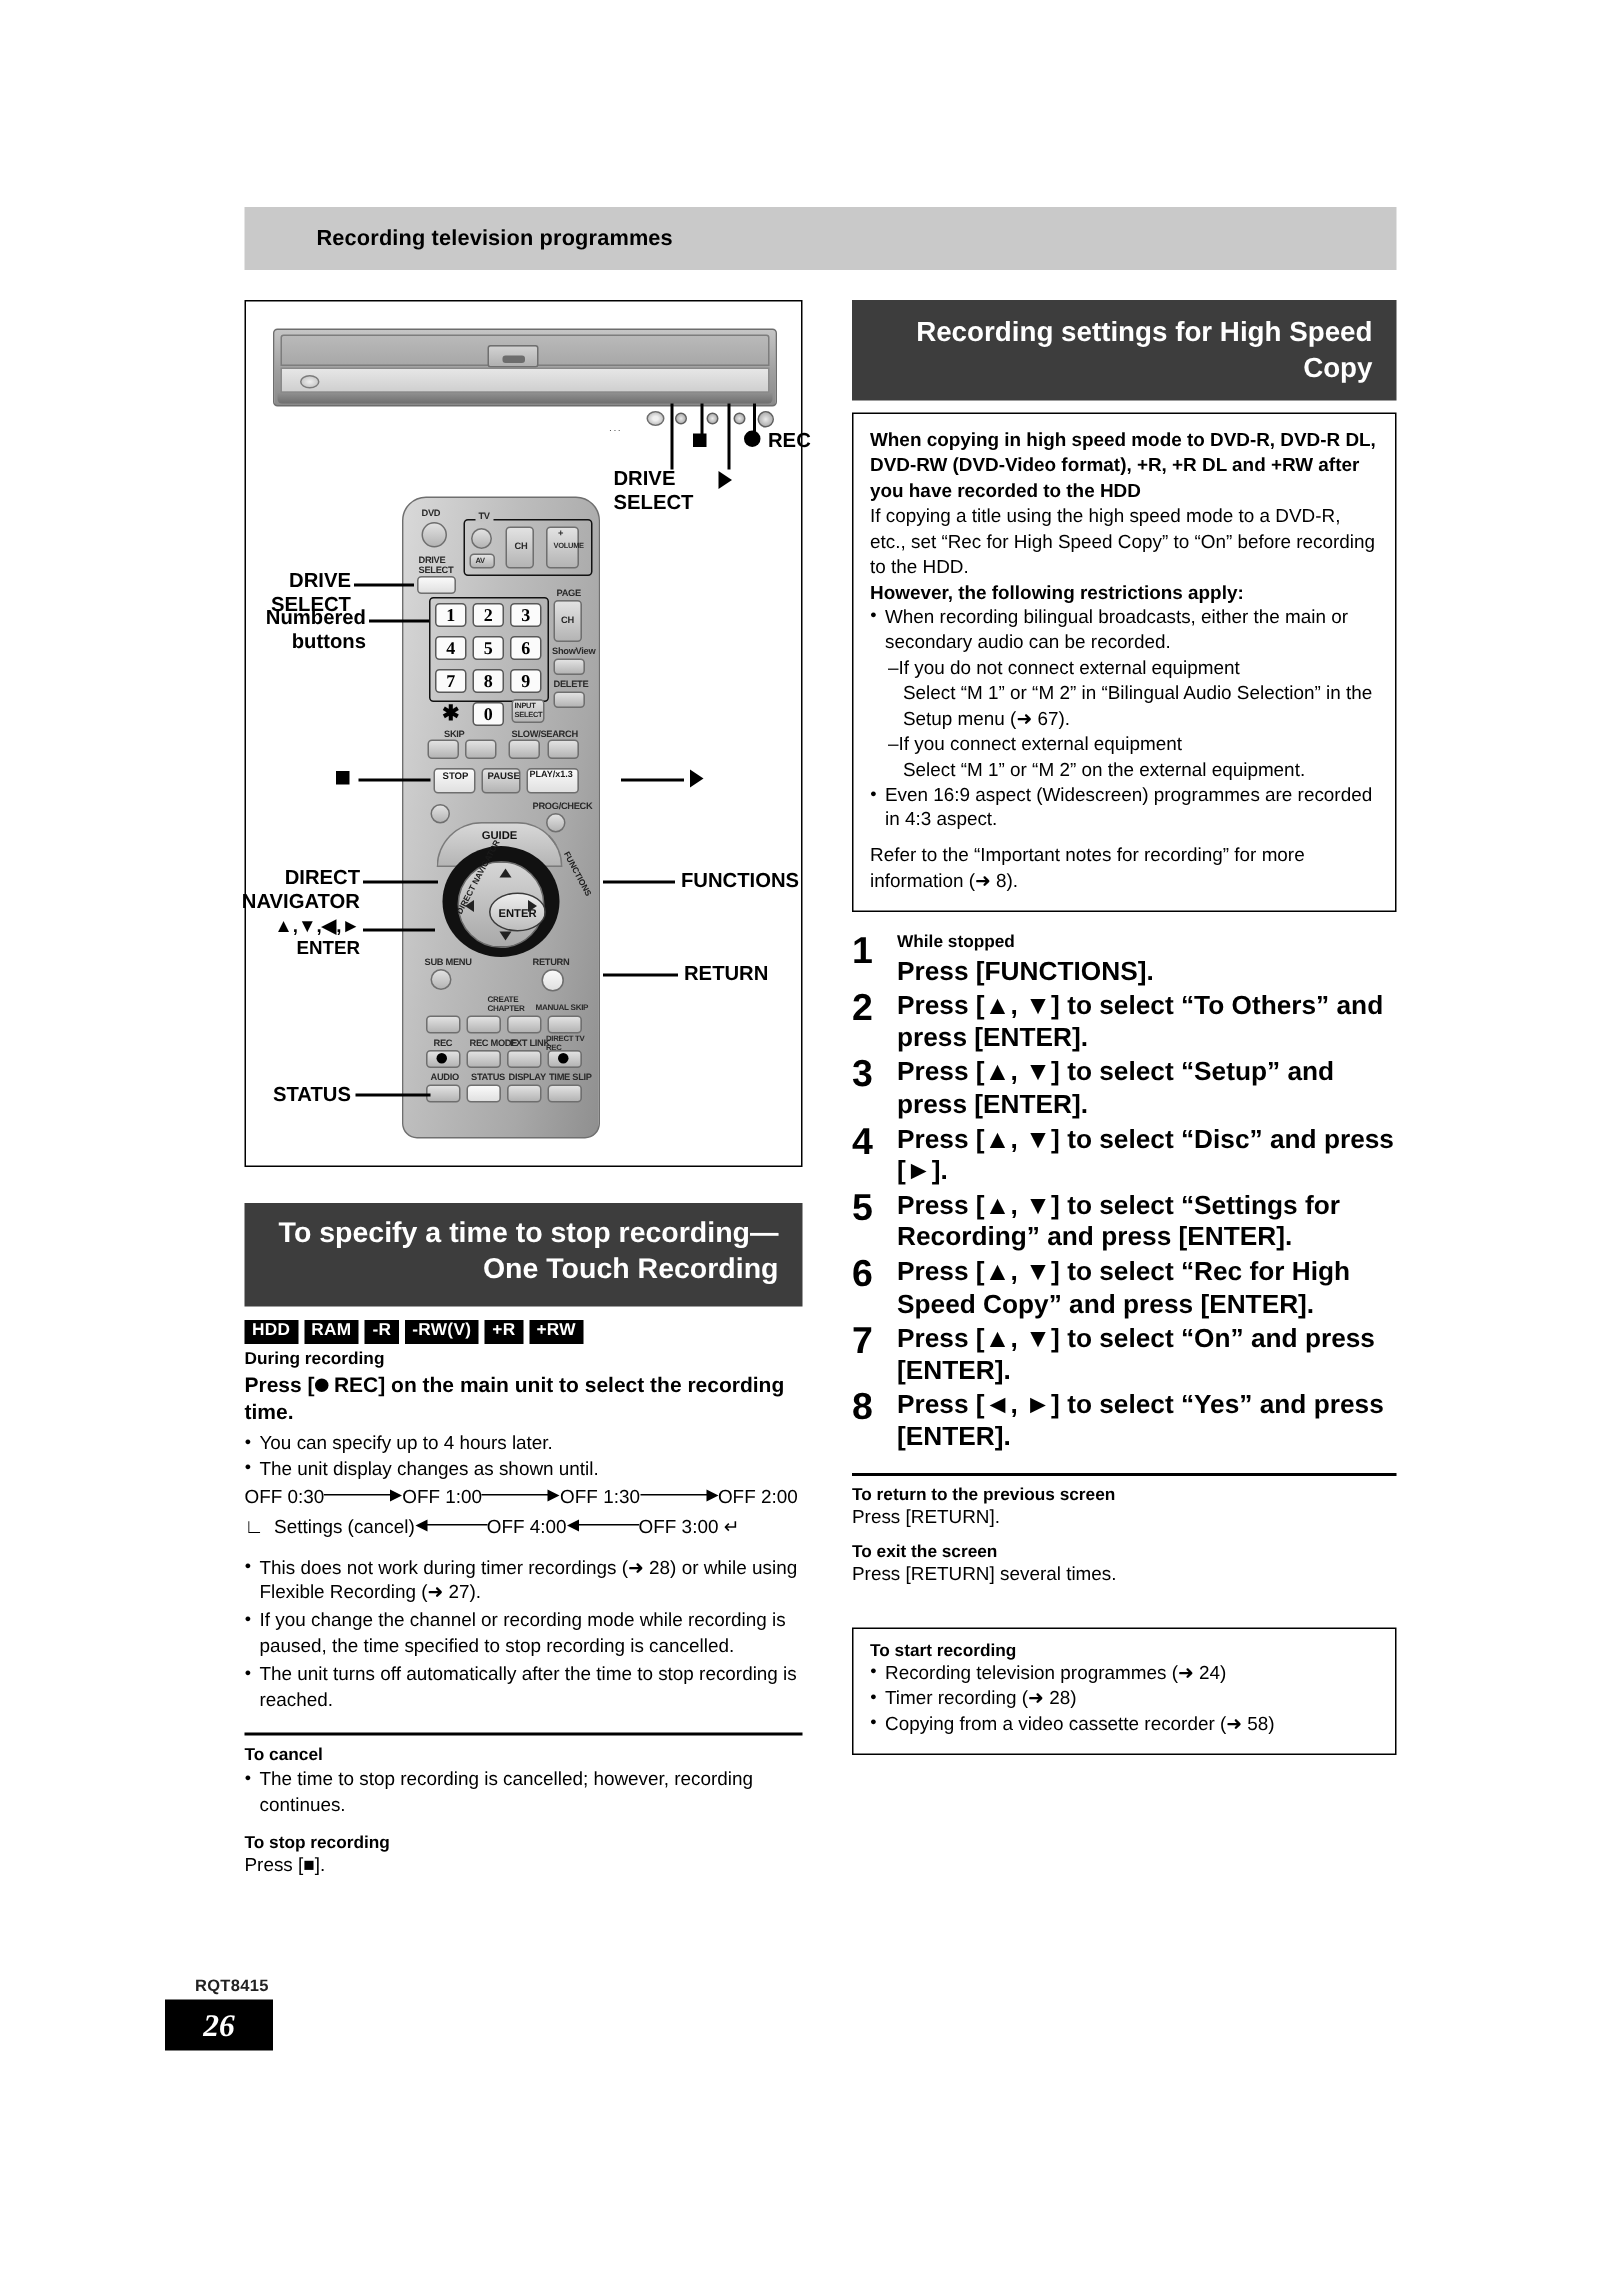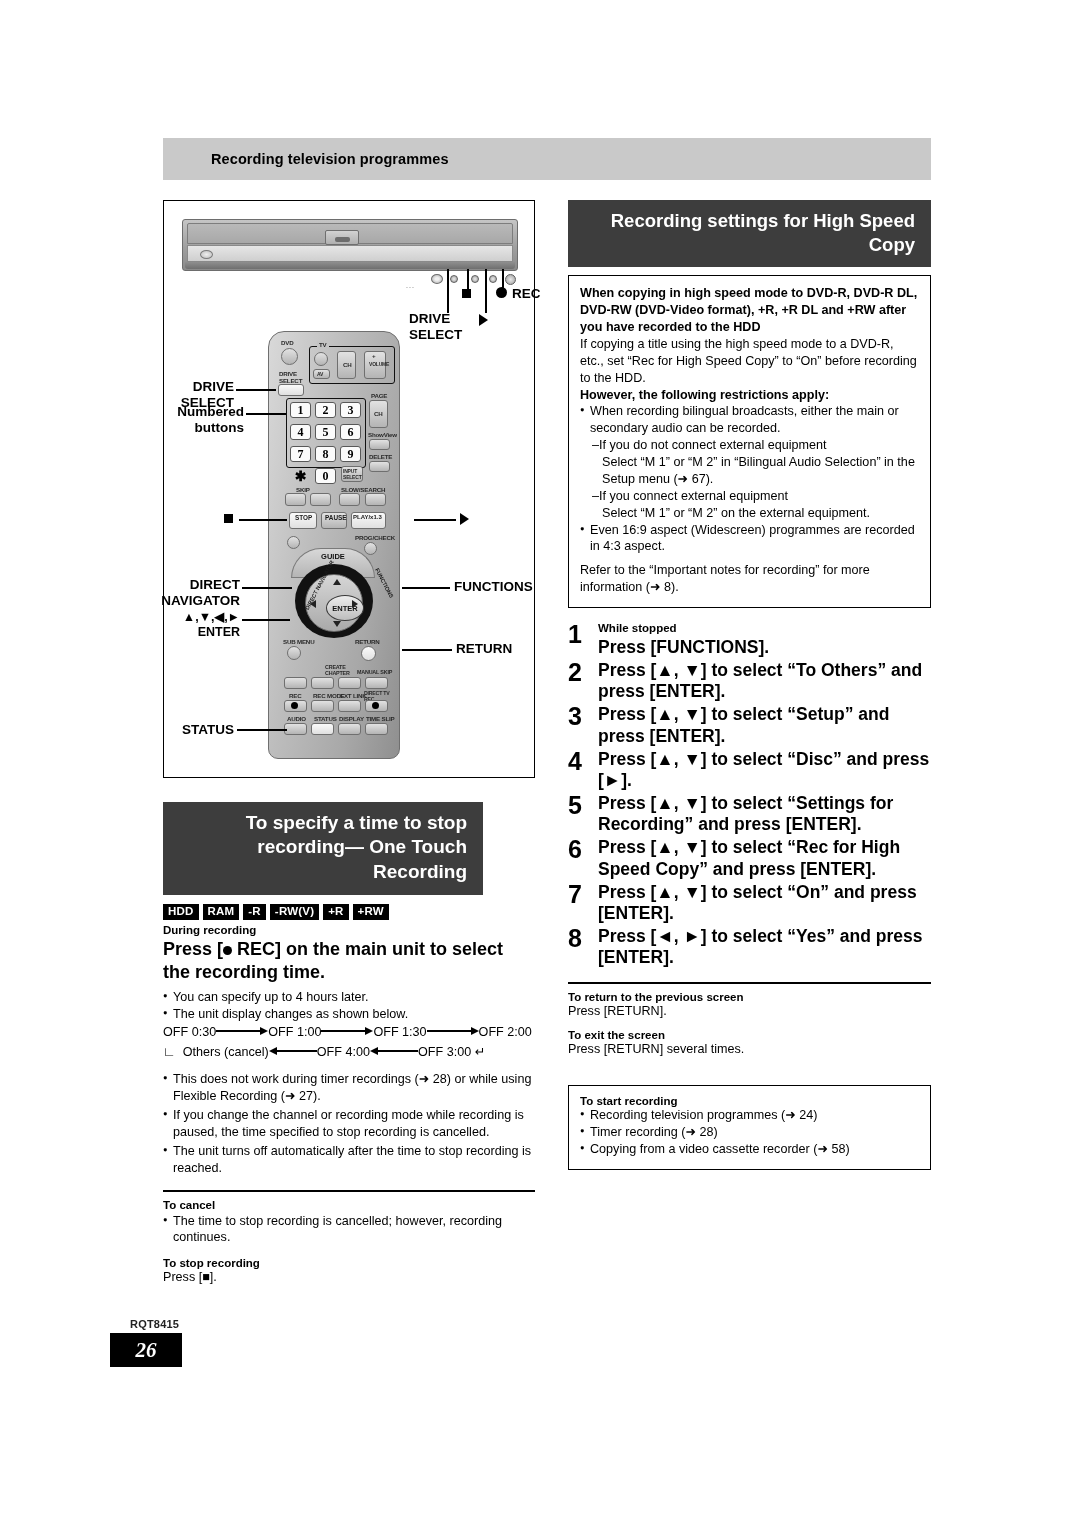--- a/index.html
+++ b/index.html
@@ -151,34 +151,34 @@
     white-space:nowrap;
   }
   .rlabel.right { text-align:left; }
   .rlabel.left  { text-align:right; }
 
   
   .sec-head {
     background:#3d3d3d; color:#fff; font-weight:bold;
     padding:9px 16px 11px 16px; line-height:1.28;text-align:right;
   }
-  .sec-head.l { font-size:19px; width:320px; }
+  .sec-head.l { font-size:19px; width:372px; }
   .sec-head.r { font-size:18.5px; width:363px; }
 
   
   .badges { margin-top:9px; display:flex; gap:4px; }
   .badge {
     background:#000; color:#fff; font-size:11.5px; font-weight:bold;
     padding:1.5px 5px 2.5px 5px; letter-spacing:.2px;
   }
 
   
   .b  { font-size:12.6px; line-height:1.34; }
   .bold { font-weight:bold; }
-  .bodybold { font-size:18px; font-weight:bold; line-height:1.3; }
+  .bodybold { font-size:14px; font-weight:bold; line-height:1.3; }
   .small-bold { font-size:11.5px; font-weight:bold; }
   .bullets { margin:4px 0 0 0; }
   .bl { font-size:12.6px; line-height:1.34; padding-left:10px; position:relative; margin-bottom:0; }
   .bl::before { content:"\25CF"; position:absolute; left:0; top:0; font-size:7.5px; line-height:1.9; }
   .dash { font-size:12.6px; line-height:1.34; padding-left:12px; }
   .indent2 { padding-left:22px; }
 
   .rule { border-top:2px solid #000; margin:13px 0 7px 0; }
 
   
@@ -400,28 +400,28 @@
     </div>
 
     <div class="small-bold" style="margin-top:4px;">During recording</div>
 
     <div class="bodybold" style="margin-top:2px;">
       <span>Press [</span><span class="glyph-dot" style="width:9px;height:9px;vertical-align:0px;"></span>&nbsp;<span>REC</span><span>] on the main unit to select the recording time.</span>
     </div>
 
     <div class="bullets">
       <div class="bl">You can specify up to 4 hours later.</div>
-      <div class="bl">The unit display changes as shown below.</div>
+      <div class="bl">The unit display changes as shown until.</div>
     </div>
 
     <div class="flow" style="margin-top:1px;">
       <span>OFF 0:30</span><span class="arrowr"></span><span>OFF 1:00</span><span class="arrowr"></span><span>OFF 1:30</span><span class="arrowr"></span><span>OFF 2:00</span>
     </div>
     <div class="flow">
-      <span style="font-size:13px;">∟</span>&nbsp;&nbsp;<span>Others (cancel)</span><span class="arrowl"></span><span>OFF 4:00</span><span class="arrowl"></span><span>OFF 3:00</span>&nbsp;<span>↵</span>
+      <span style="font-size:13px;">∟</span>&nbsp;&nbsp;<span>Settings (cancel)</span><span class="arrowl"></span><span>OFF 4:00</span><span class="arrowl"></span><span>OFF 3:00</span>&nbsp;<span>↵</span>
     </div>
 
     <div class="bullets" style="margin-top:9px;">
       <div class="bl" style="margin-bottom:2px;">This does not work during timer recordings (➜ 28) or while using Flexible Recording (➜ 27).</div>
       <div class="bl" style="margin-bottom:2px;">If you change the channel or recording mode while recording is paused, the time specified to stop recording is cancelled.</div>
       <div class="bl">The unit turns off automatically after the time to stop recording is reached.</div>
     </div>
 
     <div class="rule"></div>
 

